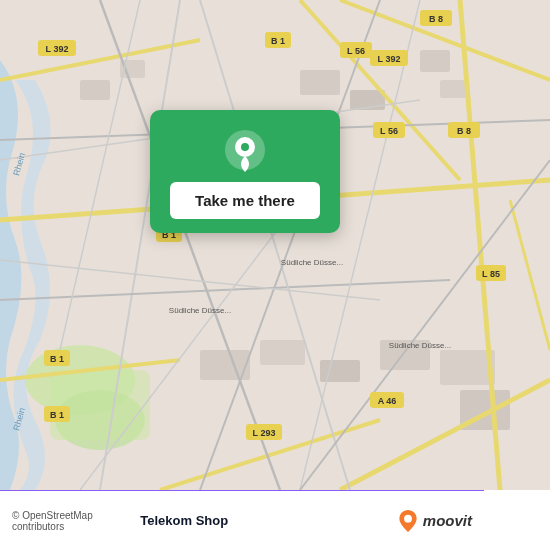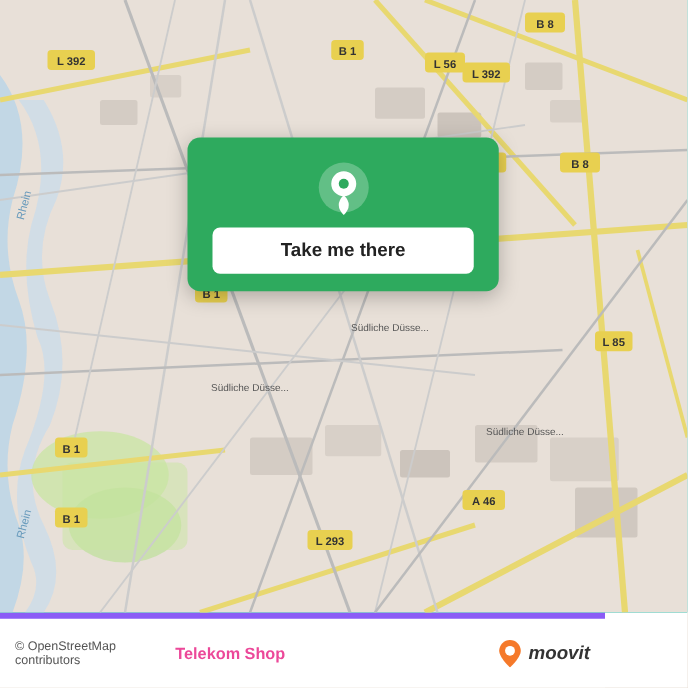--- a/index.html
+++ b/index.html
@@ -24,21 +24,21 @@
     #map-svg {
       width: 100%;
       height: 100%;
     }
 
     
     .location-card {
       position: absolute;
       top: 110px;
       left: 150px;
-      width: 249px;
+      width: 190px;
       background: #2eaa5e;
       border-radius: 10px;
       display: flex;
       flex-direction: column;
       align-items: center;
       padding: 18px 20px 14px;
       box-shadow: 0 4px 16px rgba(0,0,0,0.25);
     }
 
     .location-pin-icon {
@@ -59,42 +59,42 @@
       white-space: nowrap;
       width: 100%;
       text-align: center;
     }
 
     
     #bottom-bar {
       width: 484px;
       height: 60px;
       background: white;
-      border-top: 5px solid #8b5cf6;
+      border-top: 1px solid #8b5cf6;
       display: flex;
       align-items: center;
       padding: 0 12px;
     }
 
     .copyright-text {
       font-size: 10px;
       color: #555;
       flex: 1;
     }
 
     .place-info {
       display: flex;
       flex-direction: column;
       flex: 2;
     }
 
     .place-name {
       font-size: 13px;
       font-weight: 700;
-      color: #ec4899;
+      color: #0f172a;
     }
 
     .place-region {
       font-size: 11px;
       color: #555;
     }
 
     .moovit-logo {
       display: flex;
       align-items: center;

